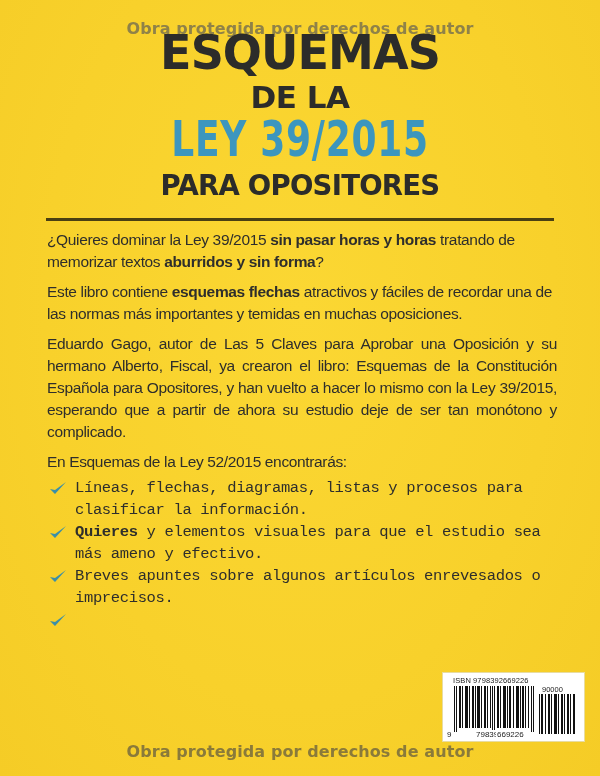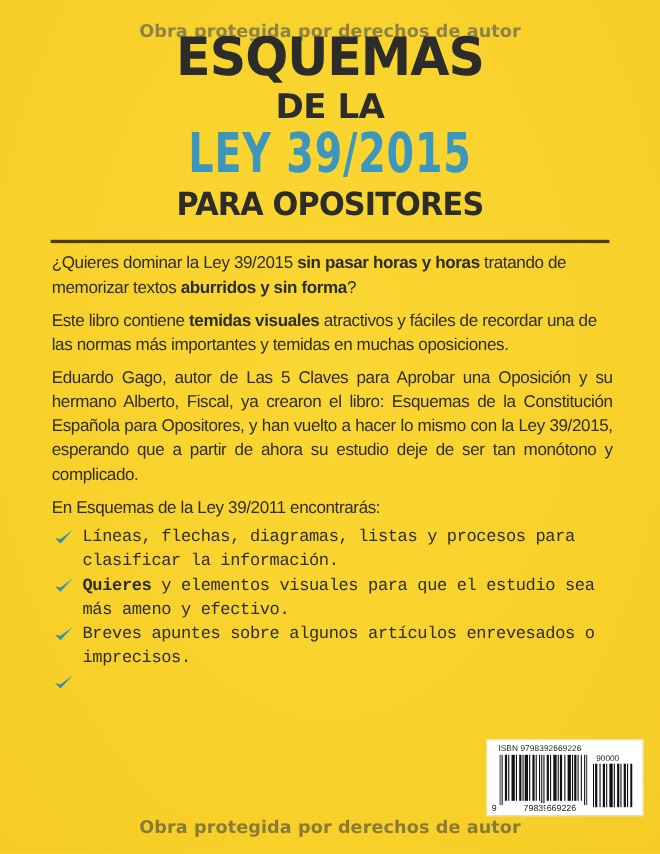--- a/index.html
+++ b/index.html
@@ -92,24 +92,24 @@
   <div class="t1 t-ley">LEY 39/2015</div>
   <div class="t1 t-para">PARA OPOSITORES</div>
 
   <div class="divider"></div>
 
   <div class="body-text">
     <p class="para">
       <span>¿Quieres dominar la Ley 39/2015 </span><b>sin pasar horas y horas</b><span> tratando de memorizar textos </span><b>aburridos y sin forma</b><span>?</span>
     </p>
     <p class="para">
-      <span>Este libro contiene </span><b>temidas visuales</b><span> atractivos y fáciles de recordar una de las normas más importantes y temidas en muchas oposiciones.</span>
+      <span>Este libro contiene </span><b>esquemas flechas</b><span> atractivos y fáciles de recordar una de las normas más importantes y temidas en muchas oposiciones.</span>
     </p>
     <p class="para justify">Eduardo Gago, autor de Las 5 Claves para Aprobar una Oposición y su hermano Alberto, Fiscal, ya crearon el libro: Esquemas de la Constitución Española para Opositores, y han vuelto a hacer lo mismo con la Ley 39/2015, esperando que a partir de ahora su estudio deje de ser tan monótono y complicado.</p>
-    <p class="para" style="margin-bottom:4px">En Esquemas de la Ley 39/2011 encontrarás:</p>
+    <p class="para" style="margin-bottom:4px">En Esquemas de la Ley 52/2015 encontrarás:</p>
 
     <ul class="list">
       <li>
         <svg class="check" viewBox="0 0 18 16">
             <path d="M1 9 L6 14 L17 2 L6 10 Z" fill="#3b8fa8"></path>
           </svg>
         <b></b><span>Líneas, flechas, diagramas, listas y procesos para clasificar la información.</span>
       </li>
       <li>
         <svg class="check" viewBox="0 0 18 16">

